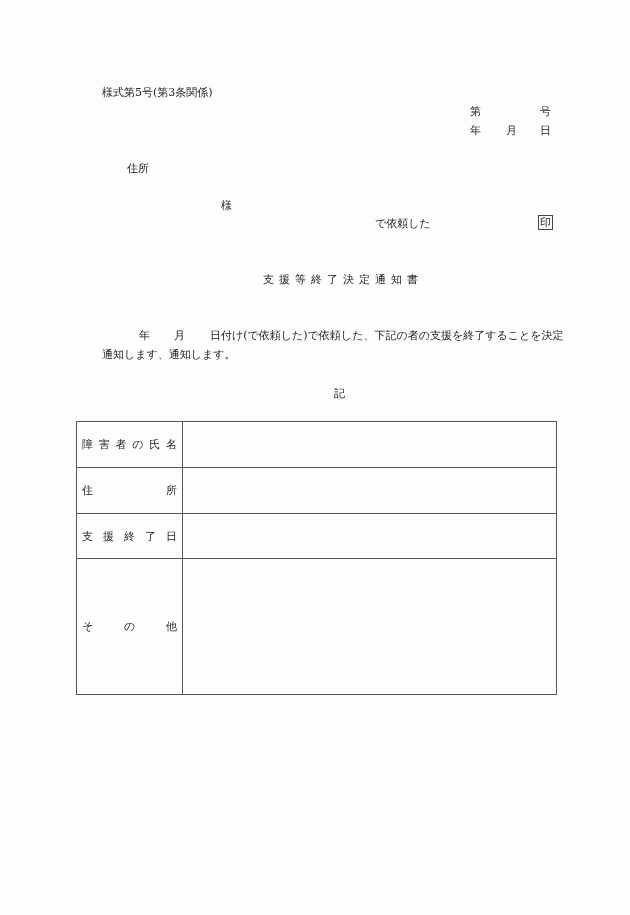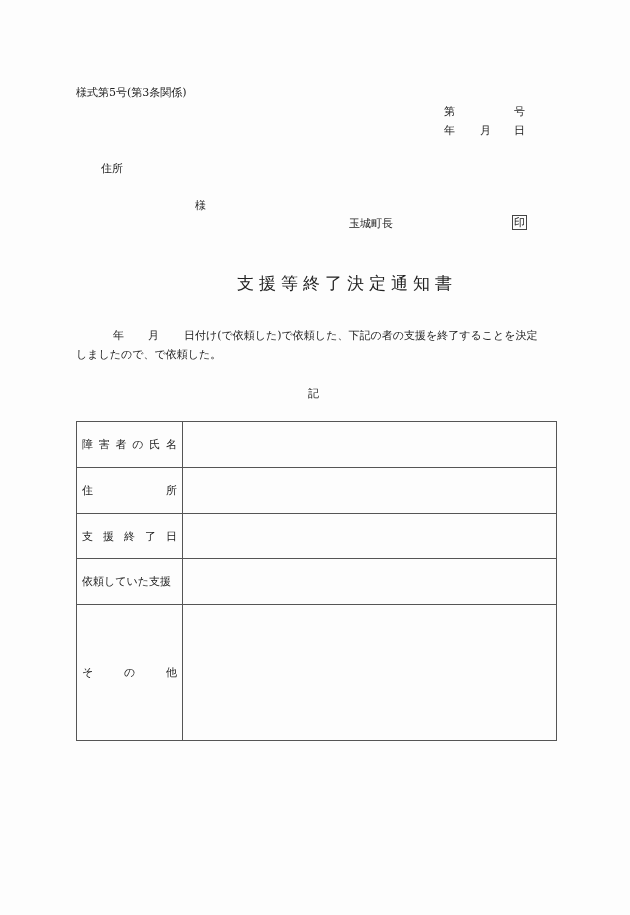--- a/index.html
+++ b/index.html
@@ -1,22 +1,22 @@
 <!DOCTYPE html>
 <html><head>
 <meta charset="utf-8">
 <style>
   html, body { margin: 0; padding: 0; }
   body {
     width: 630px; height: 915px; background: #fdfdfd; position: relative; overflow: hidden;
     font-family: "DejaVu Serif", "Liberation Serif", serif; color: #222; font-size: 11px;
   }
-  .abs { position: absolute; white-space: nowrap; }
+  .abs { position: absolute; white-space: nowrap; margin-left: 26px; }
   .stamp { border: 1px solid #444; padding: 0 1px; line-height: 13px; font-size: 11px; }
-  .title { letter-spacing: 5px; font-size: 17px; }
+  .title { letter-spacing: 5px; font-size: 11px; }
   .body-text { font-size: 11px; line-height: 20px; }
   table.form {
     position: absolute; left: 76px; top: 421px; width: 481px;
     border-collapse: collapse; font-size: 11px;
   }
   table.form td { border: 1px solid #555; padding: 0; }
   td.label { width: 106px; padding: 0 5px !important; box-sizing: border-box; }
   .jl { display: flex; justify-content: space-between; }
 </style>
 </head>
@@ -26,29 +26,29 @@
 
 <div class="abs" style="left:444px; top:104px;">第</div>
 <div class="abs" style="left:514px; top:104px;">号</div>
 <div class="abs" style="left:444px; top:123px;">年</div>
 <div class="abs" style="left:480px; top:123px;">月</div>
 <div class="abs" style="left:514px; top:123px;">日</div>
 
 <div class="abs" style="left:101px; top:161px;font-family:Liberation Serif, serif;">住所</div>
 <div class="abs" style="left:195px; top:198px;">様</div>
 
-<div class="abs" style="left:349px; top:216px;">玉城町長</div>
+<div class="abs" style="left:349px; top:216px;">で依頼した</div>
 <div class="abs stamp" style="left:512px; top:215px;">印</div>
 
 <div class="abs title" style="left:237px; top:272px;">支援等終了決定通知書</div>
 
 <div class="abs body-text" style="left:113px; top:326px;">年</div>
 <div class="abs body-text" style="left:148px; top:326px;">月</div>
 <div class="abs body-text" style="left:184px; top:326px;">日付け(で依頼した)で依頼した、下記の者の支援を終了することを決定</div>
-<div class="abs body-text" style="left:76px; top:345px;">しましたので、で依頼した。</div>
+<div class="abs body-text" style="left:76px; top:345px;">通知します、通知します。</div>
 
 <div class="abs" style="left:308px; top:386px;">記</div>
 
 <table class="form">
   <tbody>
       <tr style="height:46px;">
     <td class="label">
       <div class="jl">
         <span>障</span>
             <span>害</span>
@@ -74,28 +74,20 @@
       <div class="jl">
             <span>支</span>
             <span>援</span>
             <span>終</span>
             <span>了</span>
             <span>日</span>
           </div>
     </td>
     <td></td>
   </tr>
-  <tr style="height:46px;">
-    <td class="label">
-      <div class="jl">
-            <span>依頼していた支援</span>
-          </div>
-    </td>
-    <td></td>
-  </tr>
   <tr style="height:136px;">
     <td class="label">
       <div class="jl">
             <span>そ</span>
             <span>の</span>
             <span>他</span>
           </div>
     </td>
     <td></td>
   </tr>

